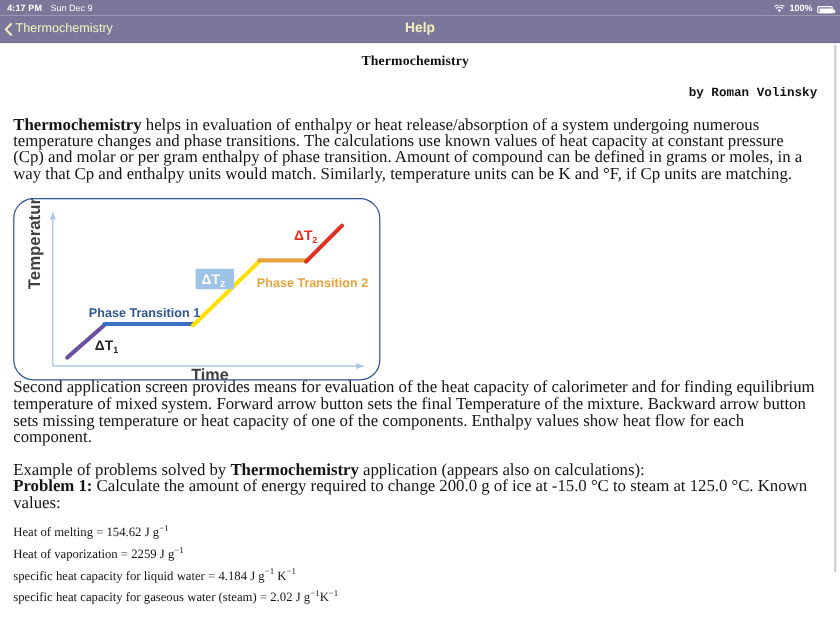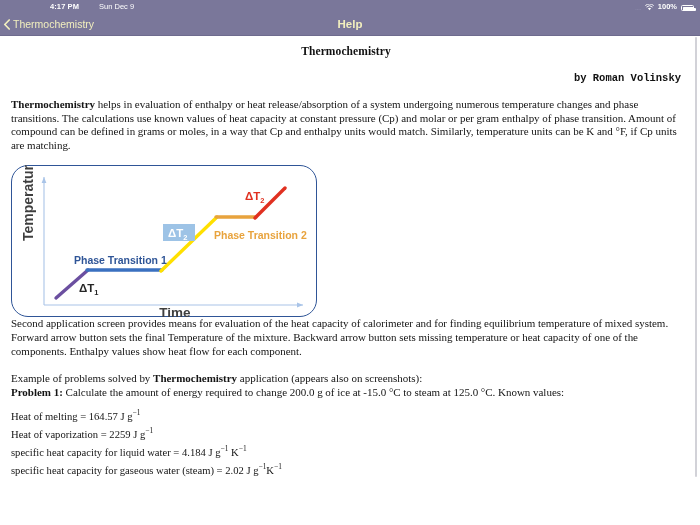--- a/index.html
+++ b/index.html
@@ -21,21 +21,21 @@
     position: absolute; top: 0; left: 0;
     width: 700px; height: 13px;
     background: #7a779a;
     display: flex; align-items: center;
     font-family: "Liberation Sans", sans-serif;
     font-size: 7.5px;
     color: #ffffff;
     padding: 0 6px;
     box-sizing: border-box;
   }
-  .sb-left { display: flex; align-items: flex-end; gap: 20px; margin-left: 44px; }
+  .sb-left { display: flex; align-items: flex-end; gap: 7px; }
   .sb-time { font-weight: bold; letter-spacing: .1px; }
   .sb-date { font-weight: normal; }
   .sb-right {
     margin-left: auto;
     display: flex; align-items: flex-end; gap: 4px;
   }
   .sb-dots { color: #8f8cae; font-size: 7px; letter-spacing: -.5px; }
   .wifi-icon { display: inline-block; width: 9px; height: 7px; }
   .sb-pct { font-weight: bold; font-size: 7.5px; }
   .batt {
@@ -115,21 +115,21 @@
   }
   .doc-author {
     text-align: right;
     font-size: 10.5px;
     font-weight: bold;
     margin: 15px 0 0 0;
     color: #111;
     font-family: Liberation Mono, monospace;
   }
   p.body {
-    font-size: 11px;
+    font-size: 14px;
     line-height: 13.6px;
     color: #141414;
     margin: 14px 0 0 0;
     text-align: left;
     letter-spacing: -.02px;
   }
   p.body.tight { margin-top: 0; }
   .b { font-weight: bold; }
 
   
@@ -238,26 +238,26 @@
           <text x="63" y="99" font-family="Liberation Sans, sans-serif" font-size="10.5" font-weight="bold" fill="#2f5597">Phase Transition 1</text>
           <rect x="152" y="59" width="32" height="17" fill="#9dc3e6"></rect>
           <text x="157" y="72" font-family="Liberation Sans, sans-serif" font-size="11.5" font-weight="bold" fill="#ffffff">ΔT<tspan font-size="7.5" dy="2.5">2</tspan></text>
           <text x="203" y="74" font-family="Liberation Sans, sans-serif" font-size="10.5" font-weight="bold" fill="#e8a33d">Phase Transition 2</text>
           <text x="234" y="35" font-family="Liberation Sans, sans-serif" font-size="11.5" font-weight="bold" fill="#e03020">ΔT<tspan font-size="7.5" dy="2.5">2</tspan></text>
         </svg>
       </div>
 
       <p class="body tight">Second application screen provides means for evaluation of the heat capacity of calorimeter and for finding equilibrium temperature of mixed system. Forward arrow button sets the final Temperature of the mixture. Backward arrow button sets missing temperature or heat capacity of one of the components. Enthalpy values show heat flow for each component.</p>
 
-      <p class="body"><span>Example of problems solved by </span><span class="b">Thermochemistry</span><span class="b"><span style="font-weight:normal"> application (appears also on screenshots):</span></span></p>
+      <p class="body"><span>Example of problems solved by </span><span class="b">Thermochemistry</span><span class="b"><span style="font-weight:normal"> application (appears also on calculations):</span></span></p>
 
       <p class="body tight"><span class="b">Problem 1:</span><span> Calculate the amount of energy required to change 200.0 g of ice at -15.0 °C to steam at 125.0 °C. Known values:</span></p>
 
       <div class="known">
-        <div><span>Heat of melting = 164.57 J g</span><sup>−1</sup><span></span><sup></sup></div>
+        <div><span>Heat of melting = 154.62 J g</span><sup>−1</sup><span></span><sup></sup></div>
         <div><span>Heat of vaporization = 2259 J g</span><sup>−1</sup><span></span><sup></sup></div>
         <div><span>specific heat capacity for liquid water = 4.184 J g</span><sup>−1</sup><span> K</span><sup>−1</sup></div>
         <div><span>specific heat capacity for gaseous water (steam) = 2.02 J g</span><sup>−1</sup><span>K</span><sup>−1</sup></div>
       </div>
 
     </div>
   </div>
 
   <div class="scrollbar"></div>
 

